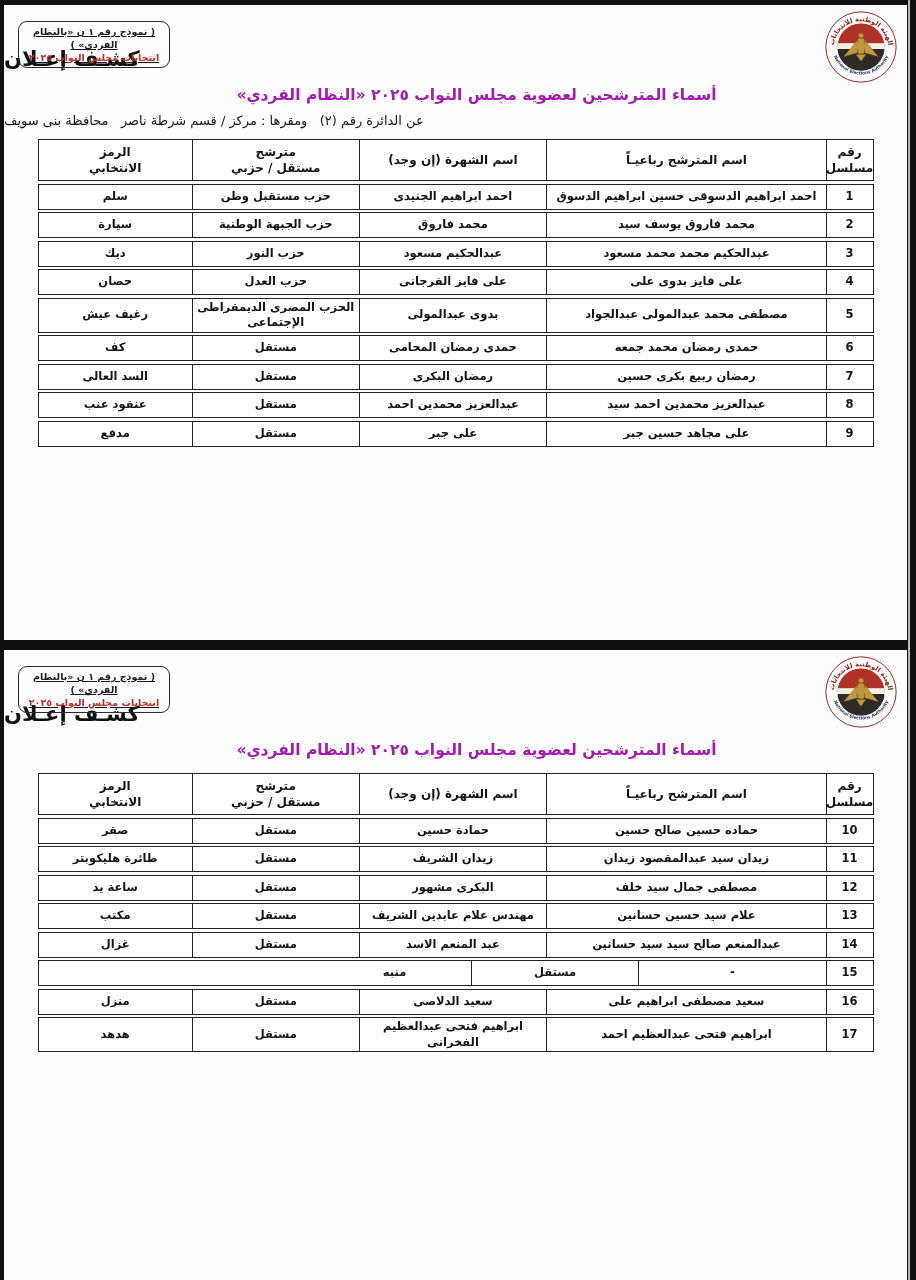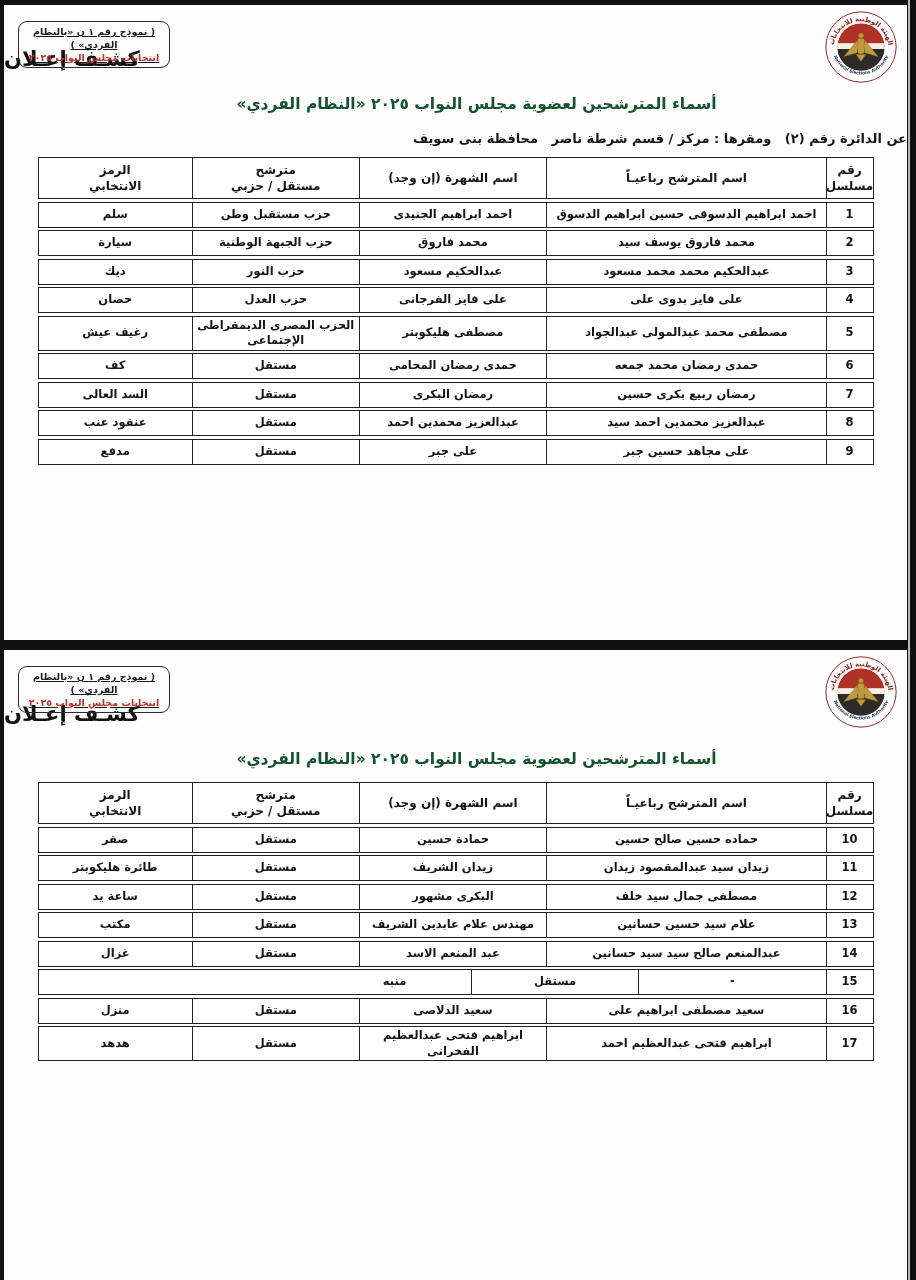--- a/index.html
+++ b/index.html
@@ -24,26 +24,26 @@
   .fb2{font-size:9.5px;font-weight:bold;color:#b5332a;line-height:1.35;}
 
   .seal{position:absolute;top:4px;right:8px;width:76px;height:76px;}
 
   .title{
     margin:0;padding-top:42px;text-align:left;
     font-size:21px;font-weight:bold;color:#121212;letter-spacing:1px;
   }
   .page2 .title{padding-top:52px;}
   .subtitle{
-    margin:9px;padding-top:15px;text-align:center;
-    font-size:15.5px;font-weight:bold;color:#14532d;padding-left:42px;
+    margin:0;padding-top:15px;text-align:center;
+    font-size:15.5px;font-weight:bold;color:#a21caf;padding-left:42px;
   }
   .district{
-    padding-top:9px;text-align:right;
-    font-size:13px;font-weight:bold;color:#161616;white-space:pre;
+    padding-top:9px;text-align:left;
+    font-size:13px;font-weight:normal;color:#161616;white-space:pre;
   }
   .tbl{width:836px;margin:11px auto 0;}
   .page2 .tbl{margin-top:14px;}
   .tr{
     display:flex;align-items:stretch;border:1.6px solid #222;
     margin-bottom:2.5px;background:#fff;
   }
   .cell{
     display:flex;align-items:center;justify-content:center;
     text-align:center;font-weight:bold;font-size:11.5px;color:#141414;
@@ -147,21 +147,21 @@
       <div class="cell c-serial">4</div>
       <div class="cell c-name">على فايز بدوى على</div>
       <div class="cell c-nick">على فايز الفرجانى</div>
       <div class="cell c-aff">حزب العدل</div>
       <div class="cell c-sym">حصان</div>
     </div>
 
     <div class="tr">
       <div class="cell c-serial">5</div>
       <div class="cell c-name">مصطفى محمد عبدالمولى عبدالجواد</div>
-      <div class="cell c-nick">مصطفى هليكوبتر</div>
+      <div class="cell c-nick">بدوى عبدالمولى</div>
       <div class="cell c-aff">الحزب المصرى الديمقراطى الإجتماعى</div>
       <div class="cell c-sym">رغيف عيش</div>
     </div>
 
     <div class="tr">
       <div class="cell c-serial">6</div>
       <div class="cell c-name">حمدى رمضان محمد جمعه</div>
       <div class="cell c-nick">حمدى رمضان المحامى</div>
       <div class="cell c-aff">مستقل</div>
       <div class="cell c-sym">كف</div>

